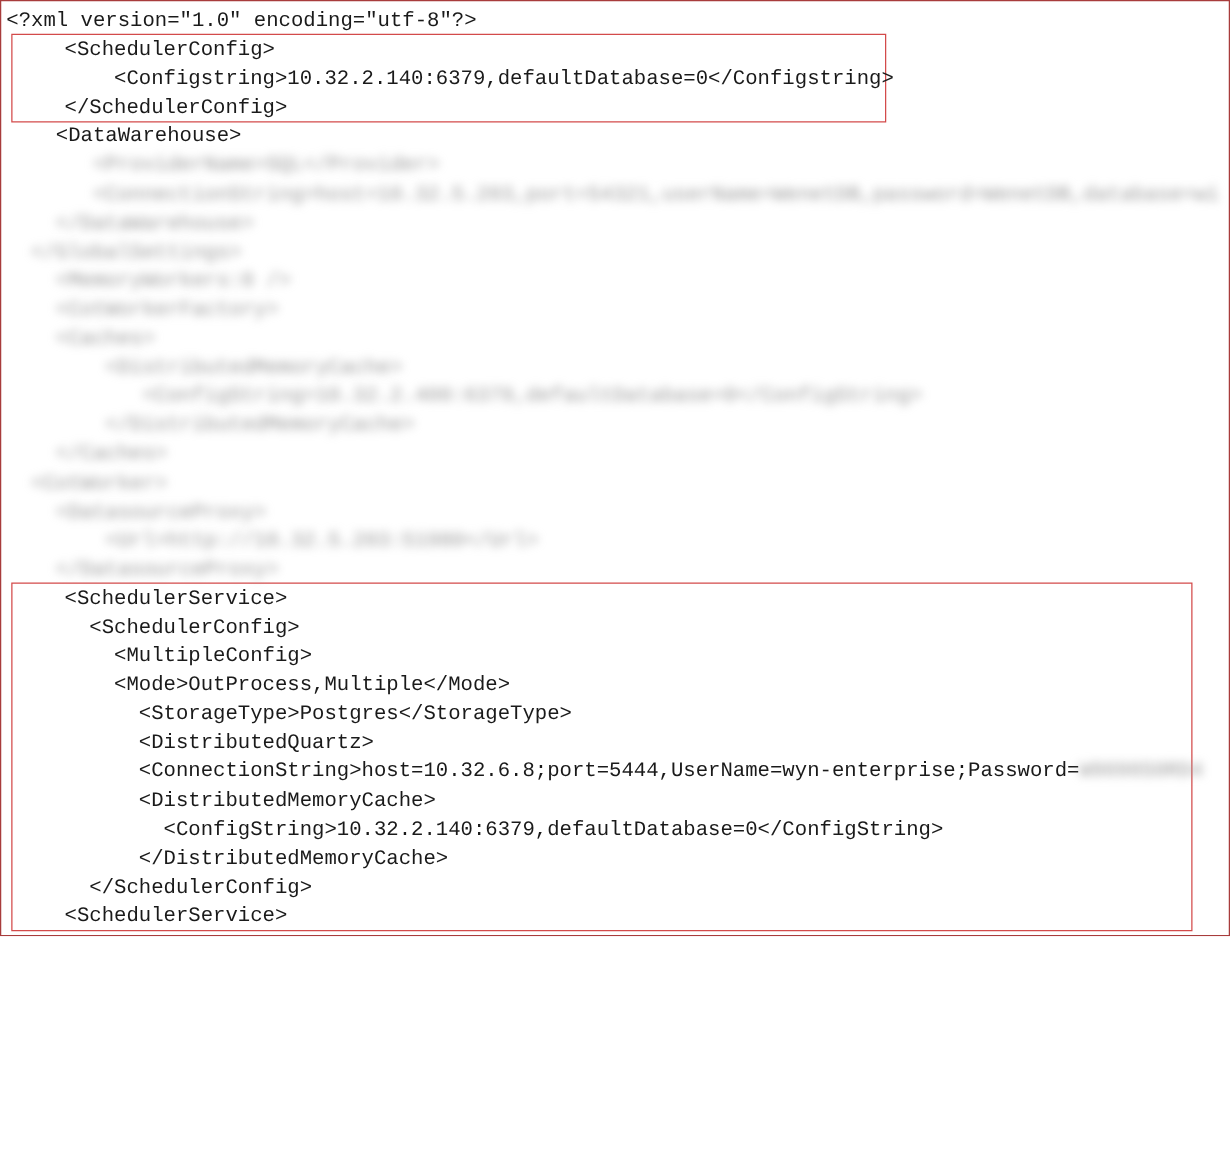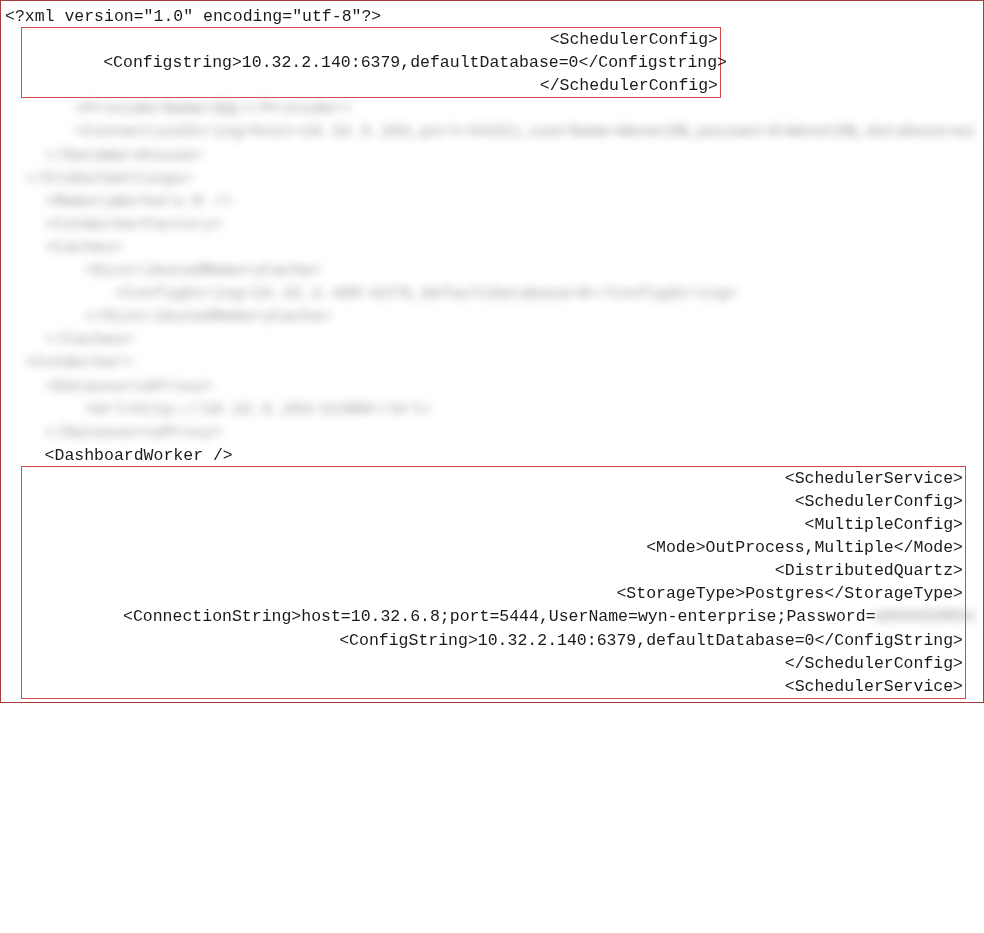--- a/index.html
+++ b/index.html
@@ -14,24 +14,23 @@
   .container {
     width: 984px;
     box-sizing: border-box;
     border: 1px solid #a83c3c;
     padding: 4px 4px 4px 4px;
     position: relative;
   }
   .highlight-box {
     border: 1.5px solid #d34a4a;
     padding: 0px 2px;
-    margin: -1px 16px;
+    margin: -1px 4px;
     display: block;
     box-sizing: border-box;
-    text-align: right;
   }
   .line {
     white-space: pre;
   }
   .blurred {
     filter: blur(4px);
     color: #999;
     user-select: none;
   }
   .blurred-end {
@@ -47,45 +46,47 @@
 
 <div class="container">
   <div class="line">&lt;?xml version="1.0" encoding="utf-8"?&gt;</div>
 
   <div class="highlight-box" style="width:700px;">
     <div class="line">    &lt;SchedulerConfig&gt;</div>
     <div class="line">        &lt;Configstring&gt;10.32.2.140:6379,defaultDatabase=0&lt;/Configstring&gt;</div>
     <div class="line">    &lt;/SchedulerConfig&gt;</div>
   </div>
 
+  <div class="line">    &lt;DataWarehouse&gt;</div>
 
   <div class="line blurred">       &lt;ProviderName&gt;SQL&lt;/Provider&gt;</div>
   <div class="line blurred">       &lt;ConnectionString&gt;host=10.32.5.203,port=54321,userName=WenetDB,password=WenetDB,database=wi</div>
   <div class="line blurred">    &lt;/DataWarehouse&gt;</div>
   <div class="line blurred">  &lt;/GlobalSettings&gt;</div>
   <div class="line blurred">    &lt;MemoryWorkers:0 /&gt;</div>
   <div class="line blurred">    &lt;CotWorkerFactory&gt;</div>
   <div class="line blurred">    &lt;Caches&gt;</div>
   <div class="line blurred">        &lt;DistributedMemoryCache&gt;</div>
   <div class="line blurred">           &lt;ConfigString&gt;10.32.2.400:6379,defaultDatabase=0&lt;/ConfigString&gt;</div>
   <div class="line blurred">        &lt;/DistributedMemoryCache&gt;</div>
   <div class="line blurred">    &lt;/Caches&gt;</div>
   <div class="line blurred">  &lt;CotWorker&gt;</div>
   <div class="line blurred">    &lt;DatasourceProxy&gt;</div>
   <div class="line blurred">        &lt;Url&gt;http://10.32.5.203:51980&lt;/Url&gt;</div>
   <div class="line blurred">    &lt;/DatasourceProxy&gt;</div>
 
-  <div class="line">    &lt;DashboardWorker /&gt;</div>
 
   <div class="highlight-box" style="width:945px;">
     <div class="line">    &lt;SchedulerService&gt;</div>
     <div class="line">      &lt;SchedulerConfig&gt;</div>
     <div class="line">        &lt;MultipleConfig&gt;</div>
     <div class="line">        &lt;Mode&gt;OutProcess,Multiple&lt;/Mode&gt;</div>
+    <div class="line">          &lt;StorageType&gt;Postgres&lt;/StorageType&gt;</div>
     <div class="line">          &lt;DistributedQuartz&gt;</div>
-    <div class="line">          &lt;StorageType&gt;Postgres&lt;/StorageType&gt;</div>
     <div class="line"><span class="inline">          &lt;ConnectionString&gt;host=10.32.6.8;port=5444,UserName=wyn-enterprise;Password=</span><span class="inline blurred-end">W9090S0RD4</span></div>
+    <div class="line">          &lt;DistributedMemoryCache&gt;</div>
     <div class="line">            &lt;ConfigString&gt;10.32.2.140:6379,defaultDatabase=0&lt;/ConfigString&gt;</div>
+    <div class="line">          &lt;/DistributedMemoryCache&gt;</div>
     <div class="line">      &lt;/SchedulerConfig&gt;</div>
     <div class="line">    &lt;SchedulerService&gt;</div>
   </div>
 
 </div>
 
 </body></html>

